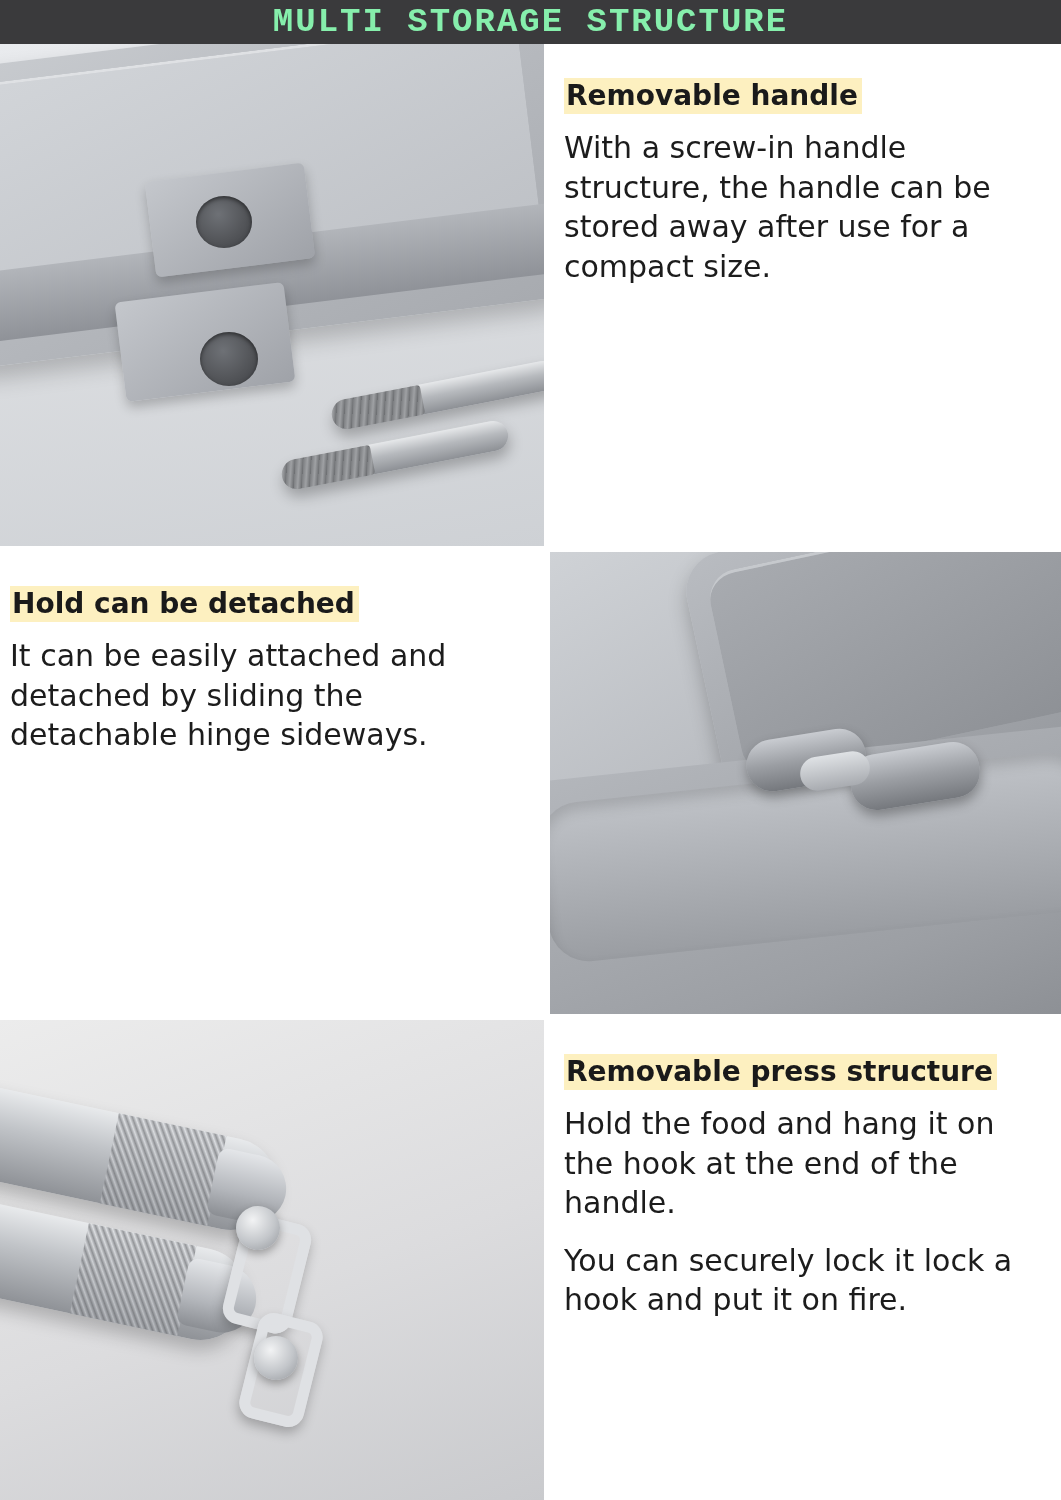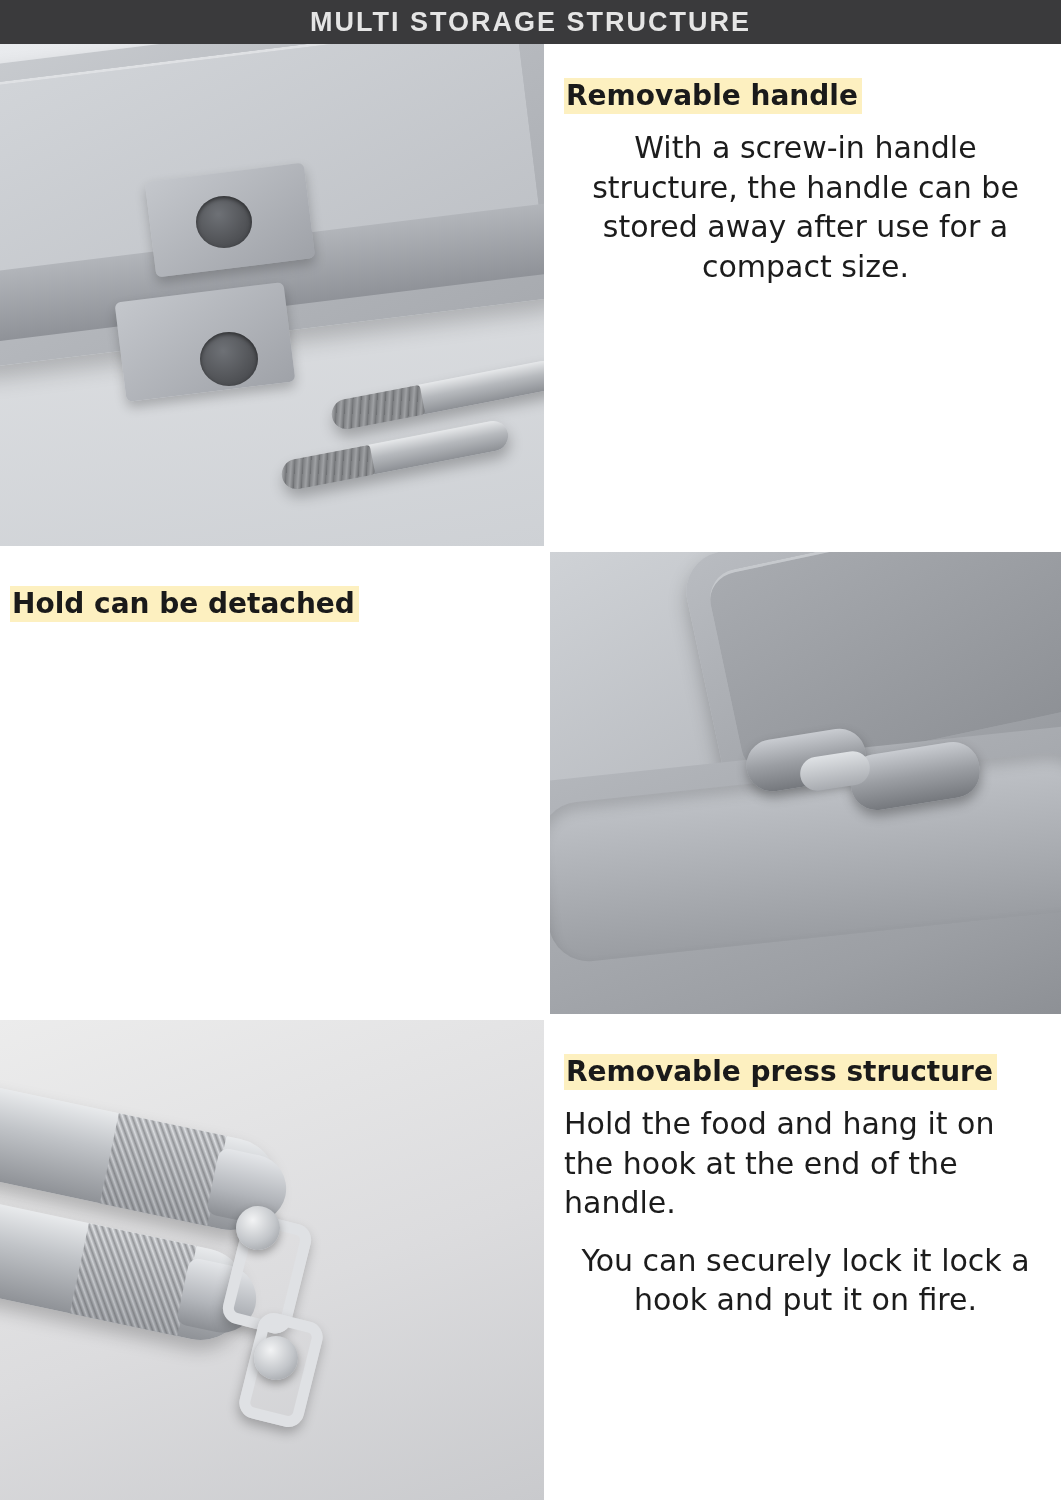--- a/index.html
+++ b/index.html
@@ -22,24 +22,24 @@
     position: absolute;
     left: 0; top: 0;
     width: 1061px;
     height: 44px;
     background: #3a3a3c;
     display: flex;
     align-items: center;
     justify-content: center;
   }
   .banner-title {
-    color: #e5e5e5;
-    font-family: Liberation Sans, sans-serif;
+    color: #86efac;
+    font-family: Liberation Mono, monospace;
     font-weight: bold;
-    font-size: 27px;
+    font-size: 34px;
     letter-spacing: 2.0px;
     white-space: nowrap;
   }
 
   
   .row { position: absolute; left: 0; width: 1061px; }
   .row-1 { top: 44px;  height: 502px; }
   .row-2 { top: 552px; height: 462px; }
   .row-3 { top: 1020px; height: 480px; }
 
@@ -63,21 +63,21 @@
     margin-bottom: 14px;
     white-space: nowrap;
   }
   .body-p {
     font-family: "DejaVu Sans", sans-serif;
     font-size: 30px;
     line-height: 1.32;
     color: #1c1c1c;
     margin-bottom: 18px;
   }
-  .body-p:last-child { margin-bottom: 0; text-align: center; }
+  .body-p:last-child { margin-bottom: 0; }
 
   
   .photo { position: relative; background: #d8dadd; }
 
   
   .p1-bg {
     position: absolute; inset: 0;
     background: linear-gradient(170deg, #e9ebee 0%, #dcdee1 45%, #ced1d5 100%);
   }
   .p1-plate {
@@ -278,20 +278,21 @@
 
     <div class="cell cell-right text-cell">
       <div class="head">Removable handle</div>
       <p class="body-p">With a screw-in handle structure, the handle can be stored away after use for a compact size.</p>
     </div>
   </div>
 
   <div class="row row-2">
     <div class="cell cell-left text-cell left-pad">
       <div class="head">Hold can be detached</div>
+      <p class="body-p">It can be easily attached and detached by sliding the detachable hinge sideways.</p>
     </div>
 
     <div class="cell cell-right photo">
       <div class="p2-bg"></div>
       <div class="p2-lid">
         <div class="p2-lid-inner"></div>
       </div>
       <div class="p2-base">
         <div class="p2-base-wall"></div>
       </div>

